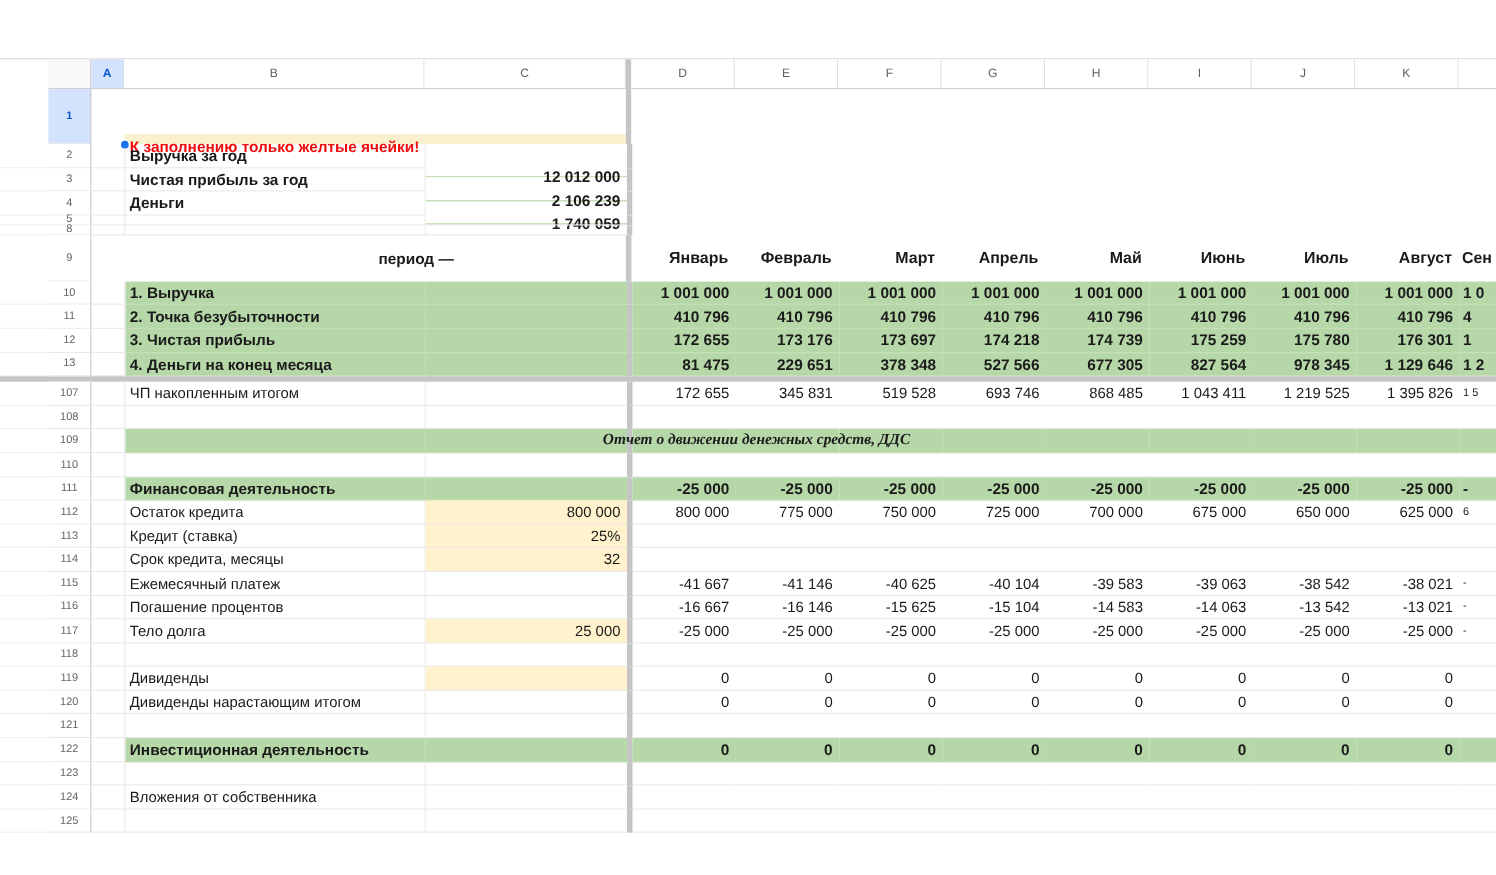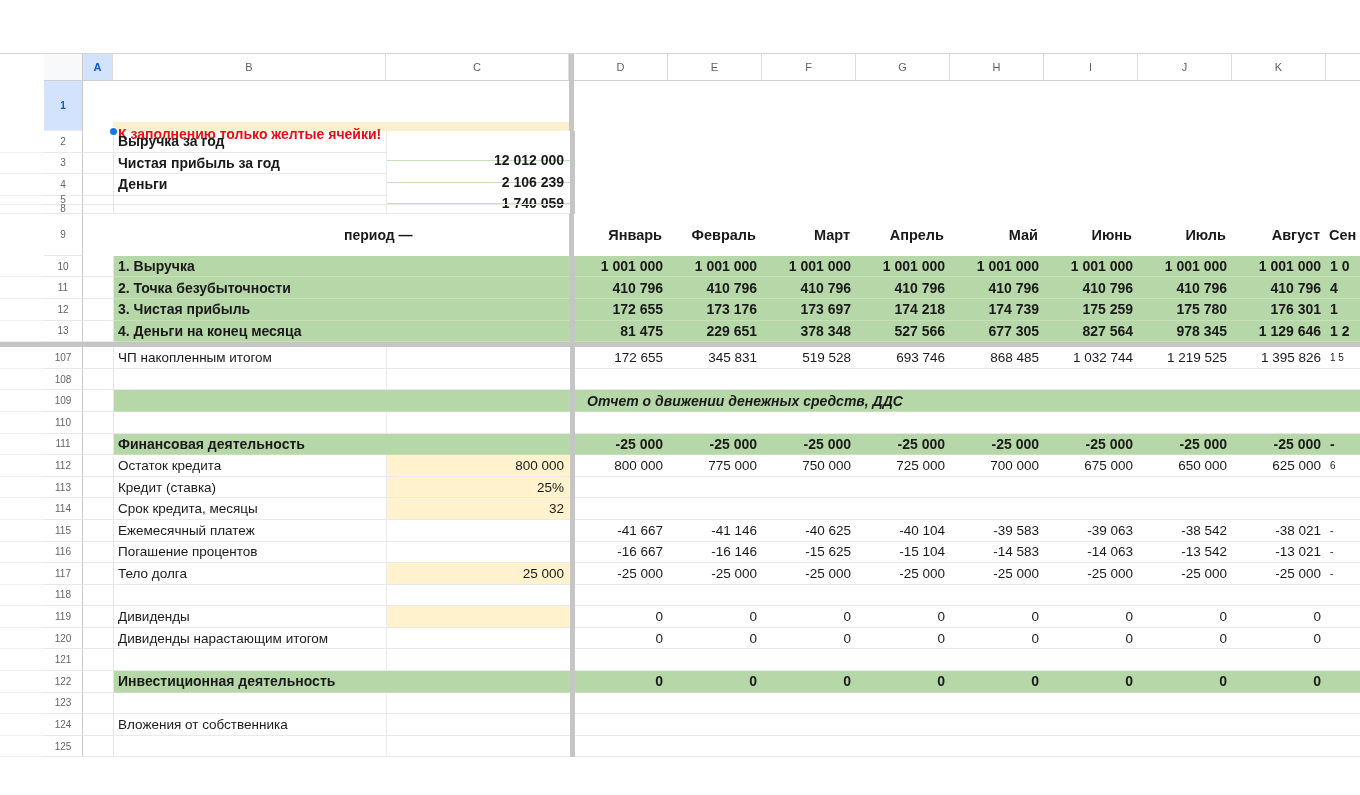--- a/index.html
+++ b/index.html
@@ -60,22 +60,22 @@
   
   .period-cell{display:flex;align-items:center;padding-left:231px;font-weight:bold;font-size:14px;}
   .months{display:flex;flex:none;}
   .mcell{width:94px;flex:none;display:flex;align-items:center;justify-content:flex-end;
       padding:0 6px;box-sizing:border-box;font-weight:bold;font-size:14.5px;white-space:nowrap;}
   .mfrag{flex:1;display:flex;align-items:center;padding:0 3px;font-weight:bold;font-size:14.5px;
       white-space:nowrap;overflow:hidden;}
   
   .hdiv{height:5px;background:#c5c5c5;width:1360px;}
   
-  .title-abs{position:absolute;left:587px;top:0;height:100%;display:flex;align-items:center;
-      font-weight:bold;font-style:italic;font-size:14px;white-space:nowrap;z-index:2;}
+  .title-abs{position:absolute;left:548px;top:0;height:100%;display:flex;align-items:center;
+      font-weight:bold;font-style:italic;font-size:14px;white-space:nowrap;z-index:2;font-family:Liberation Serif, serif;}
 </style>
 </head>
 <body>
 
 <div class="stage">
   <div class="sheet">
 
     <div class="hrow">
       <div class="hgut"></div>
       <div class="hcorner"></div>
@@ -252,21 +252,21 @@
           <div class="rh">107</div>
           <div class="ca"></div>
           <div class="cb">ЧП накопленным итогом</div>
           <div class="cc"></div>
           <div class="vdiv"></div>
           <div class="cv">172 655</div>
           <div class="cv">345 831</div>
           <div class="cv">519 528</div>
           <div class="cv">693 746</div>
           <div class="cv">868 485</div>
-          <div class="cv">1 032 744</div>
+          <div class="cv">1 043 411</div>
           <div class="cv">1 219 525</div>
           <div class="cv">1 395 826</div>
           <div class="cl">1 5</div>
         </div>
         <div class="srow h-std">
           <div class="gut"></div>
           <div class="rh">108</div>
           <div class="ca"></div>
           <div class="cb"></div>
           <div class="cc"></div>

